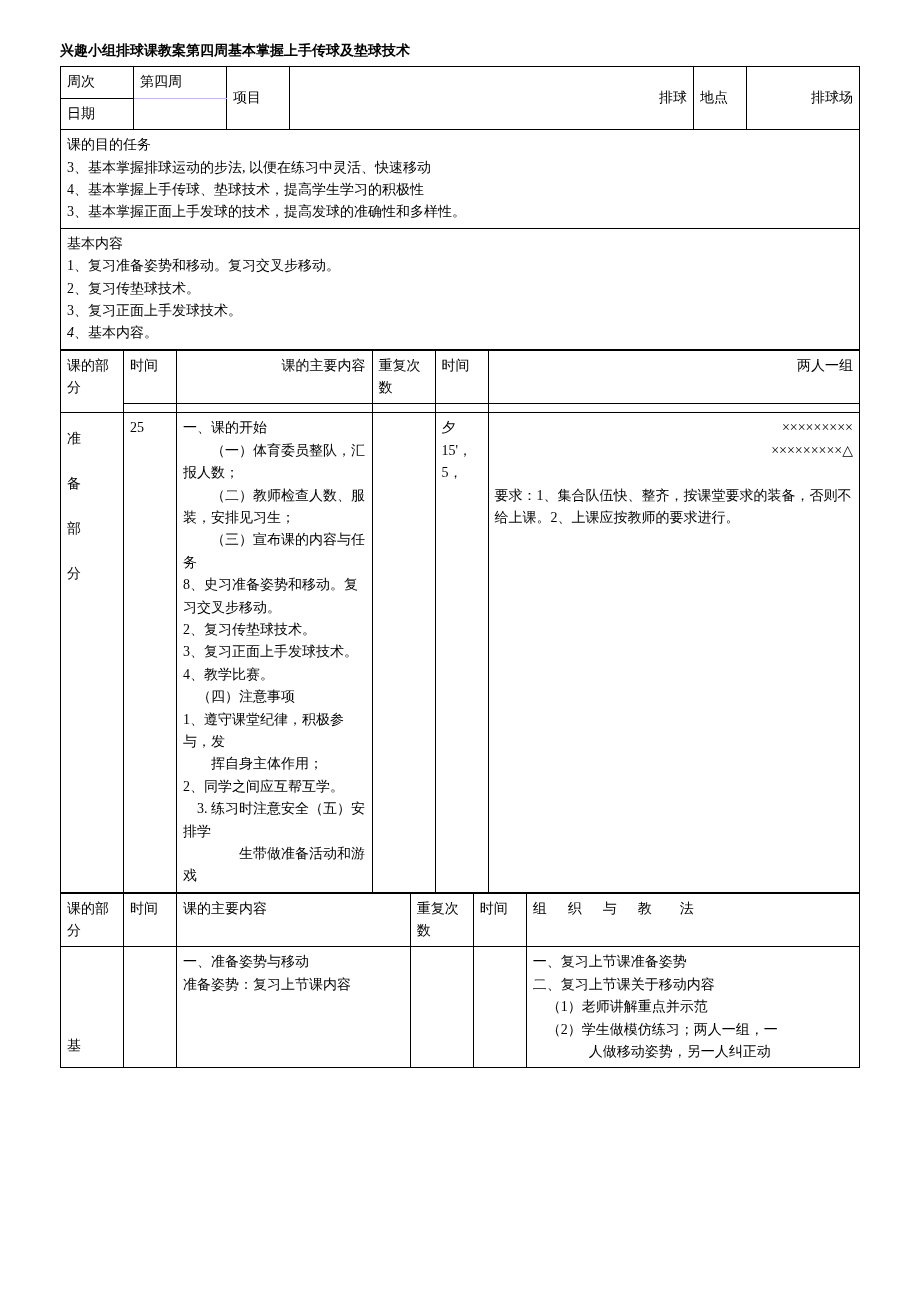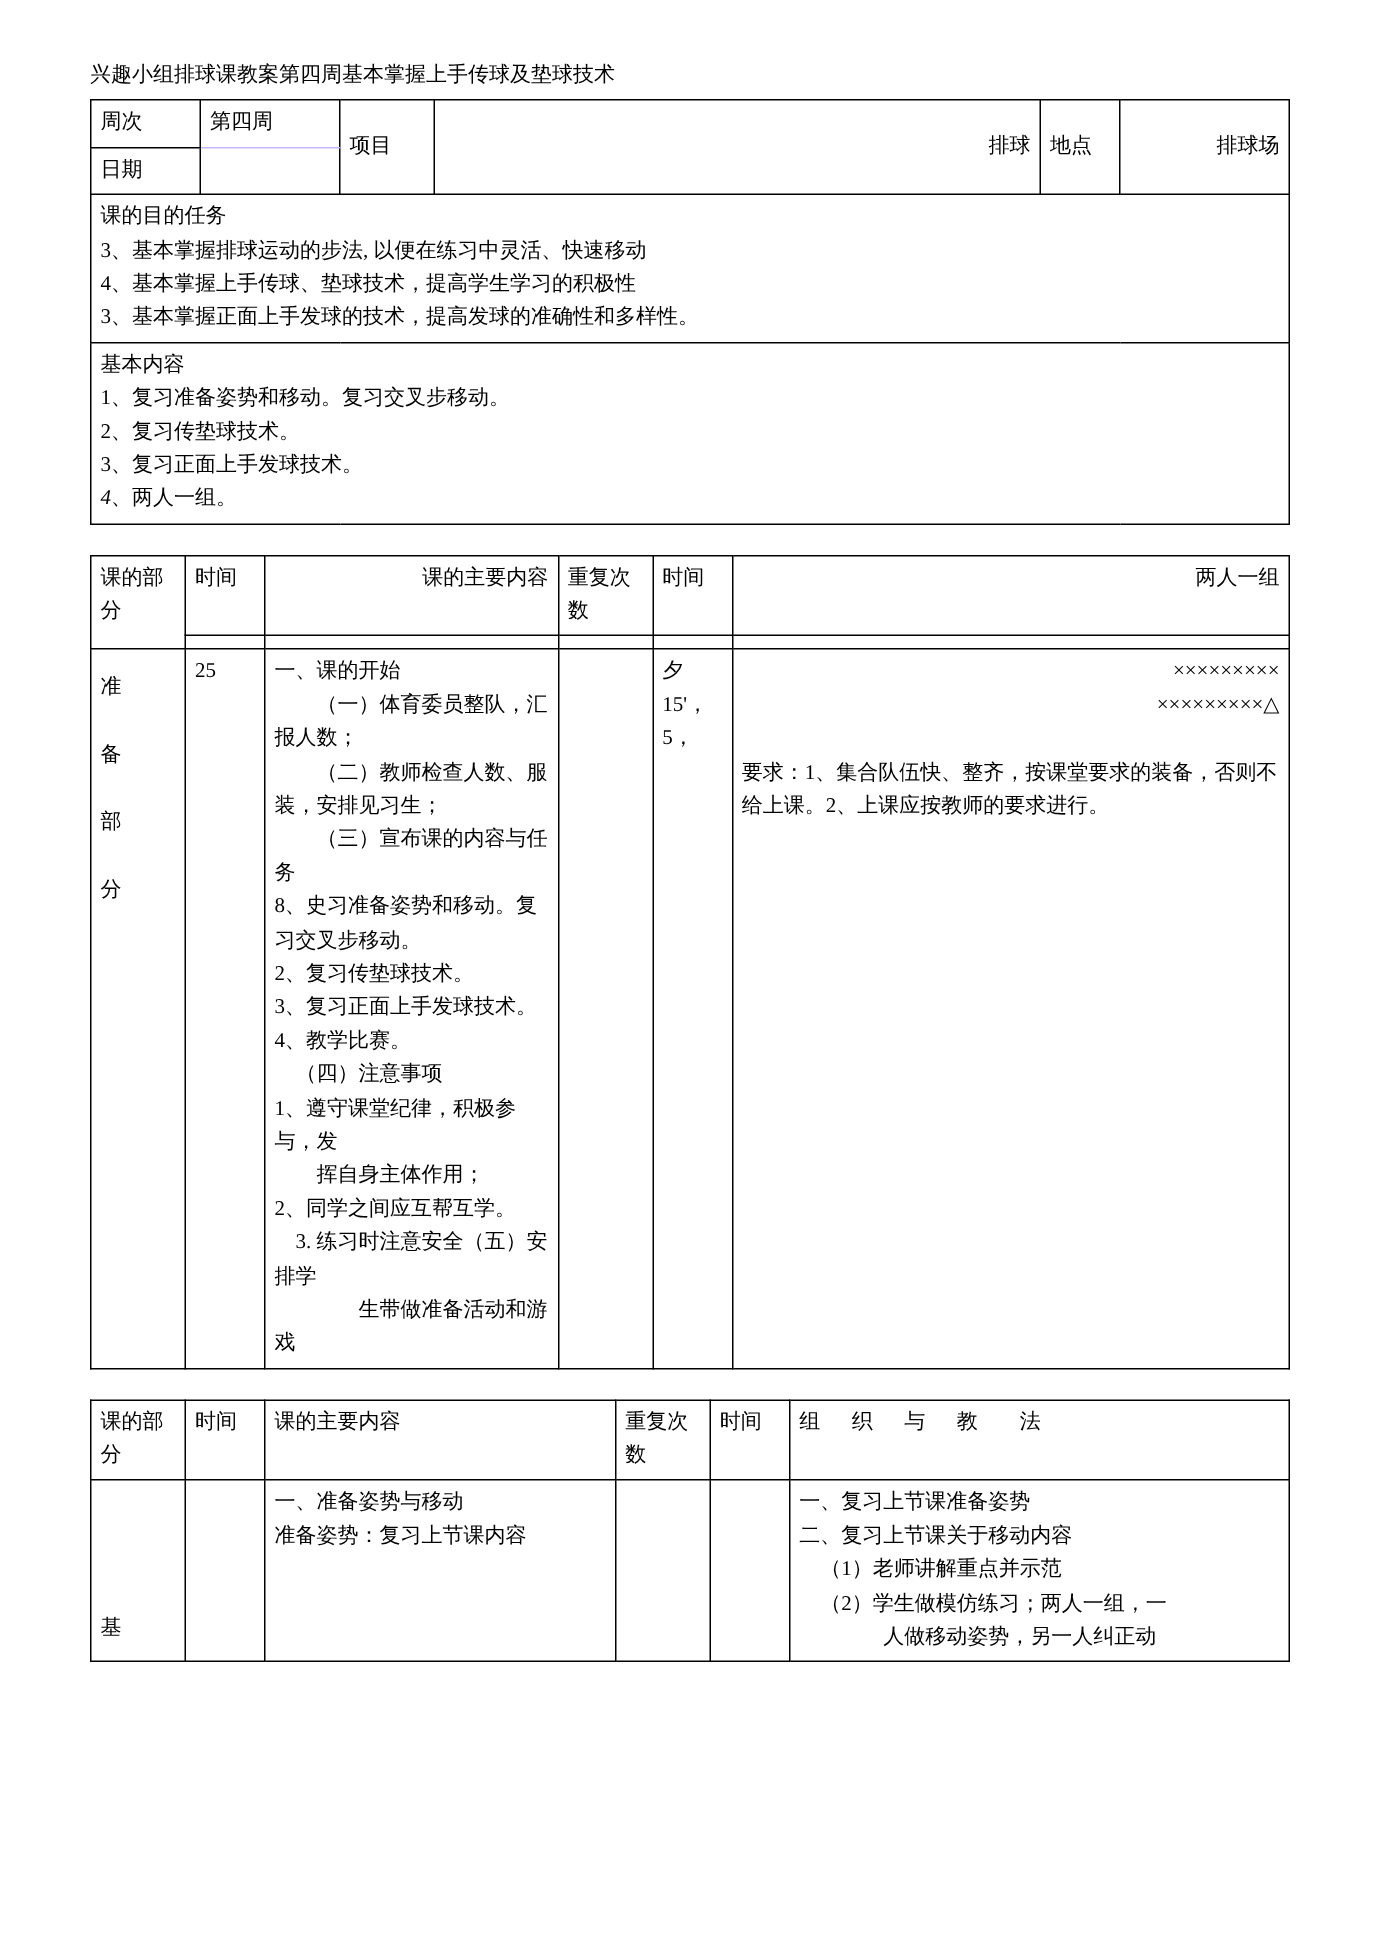--- a/index.html
+++ b/index.html
@@ -7,27 +7,26 @@
     font-size: 14px;
     margin: 0;
     padding: 40px 60px;
     background: #fff;
     color: #000;
     line-height: 1.6;
     width: 920px;
     box-sizing: border-box;
   }
   .title {
-    font-weight: normal;
+    font-weight: bold;
     margin-bottom: 4px;
   }
   table {
     border-collapse: collapse;
     width: 100%;
-    margin-bottom: 20px;
   }
   td, th {
     border: 1px solid #000;
     padding: 4px 6px;
     vertical-align: top;
     font-weight: normal;
     text-align: left;
   }
   .center { text-align: right; }
   .vcenter { vertical-align: middle; }
@@ -61,21 +60,21 @@
       <div>4、基本掌握上手传球、垫球技术，提高学生学习的积极性</div>
       <div>3、基本掌握正面上手发球的技术，提高发球的准确性和多样性。</div>
     </td>
   </tr>
   <tr>
     <td colspan="6">
       <div>基本内容</div>
       <div>1、复习准备姿势和移动。复习交叉步移动。</div>
       <div>2、复习传垫球技术。</div>
       <div>3、复习正面上手发球技术。</div>
-      <div><span class="italic">4</span><span>、两人一组。</span></div>
+      <div><span class="italic">4</span><span>、基本内容。</span></div>
     </td>
   </tr>
 </tbody>
   </table>
 
 <table>
   <tbody>
       <tr class="section-header">
     <td rowspan="2" style="width:50px">课的部分</td>
     <td style="width:40px">时间</td>

